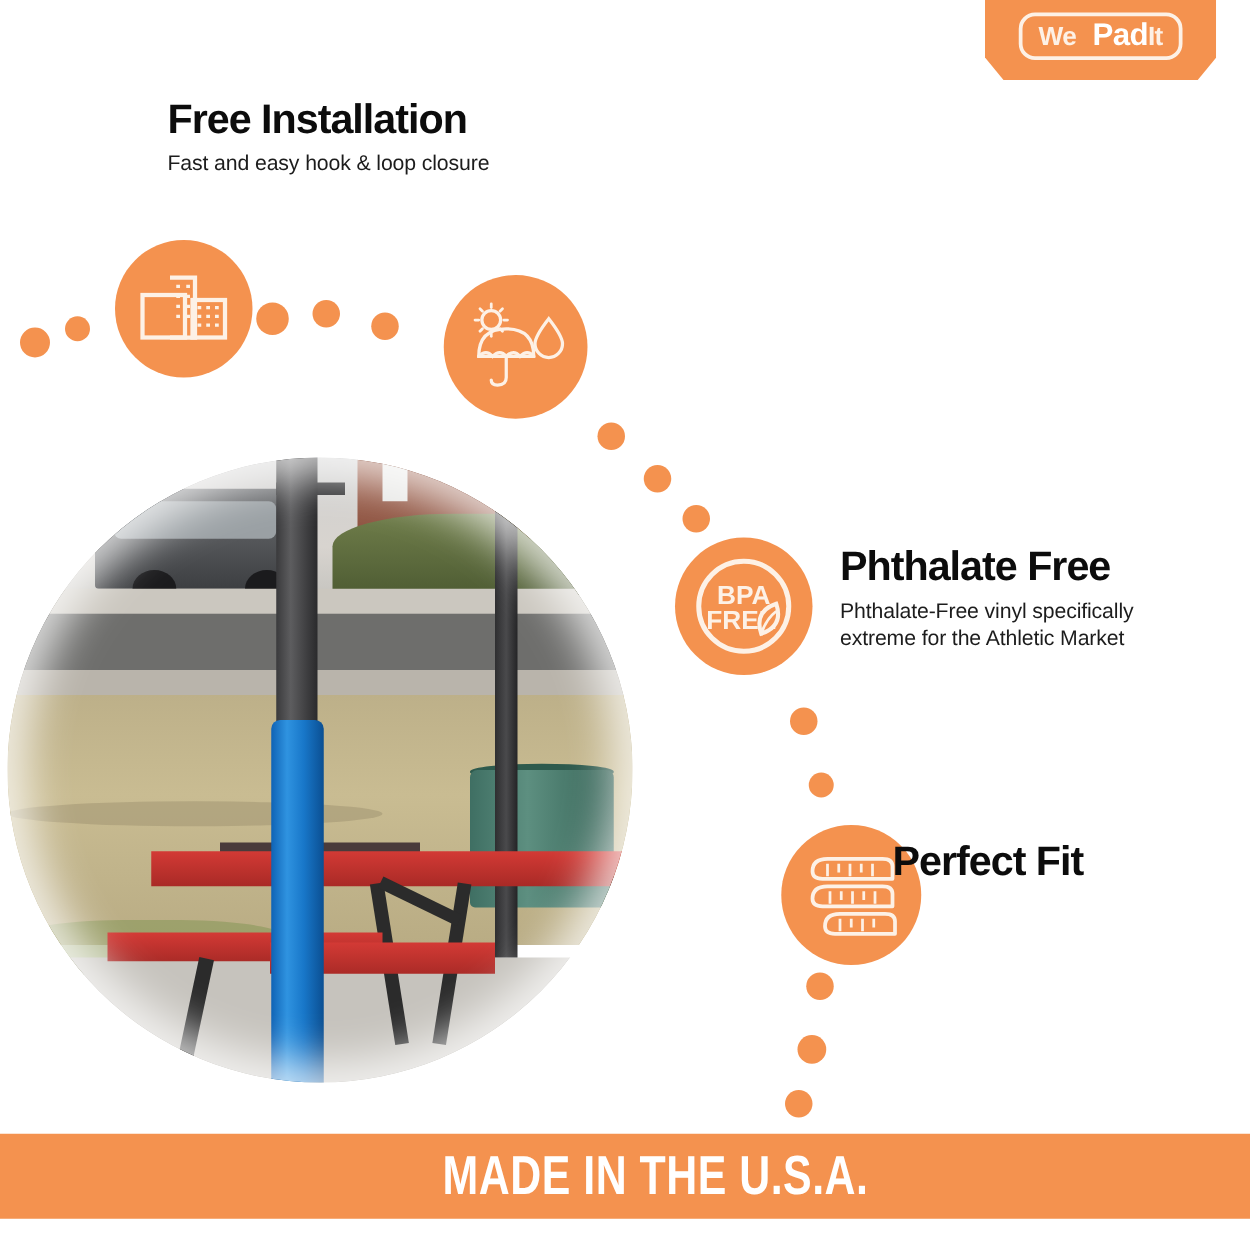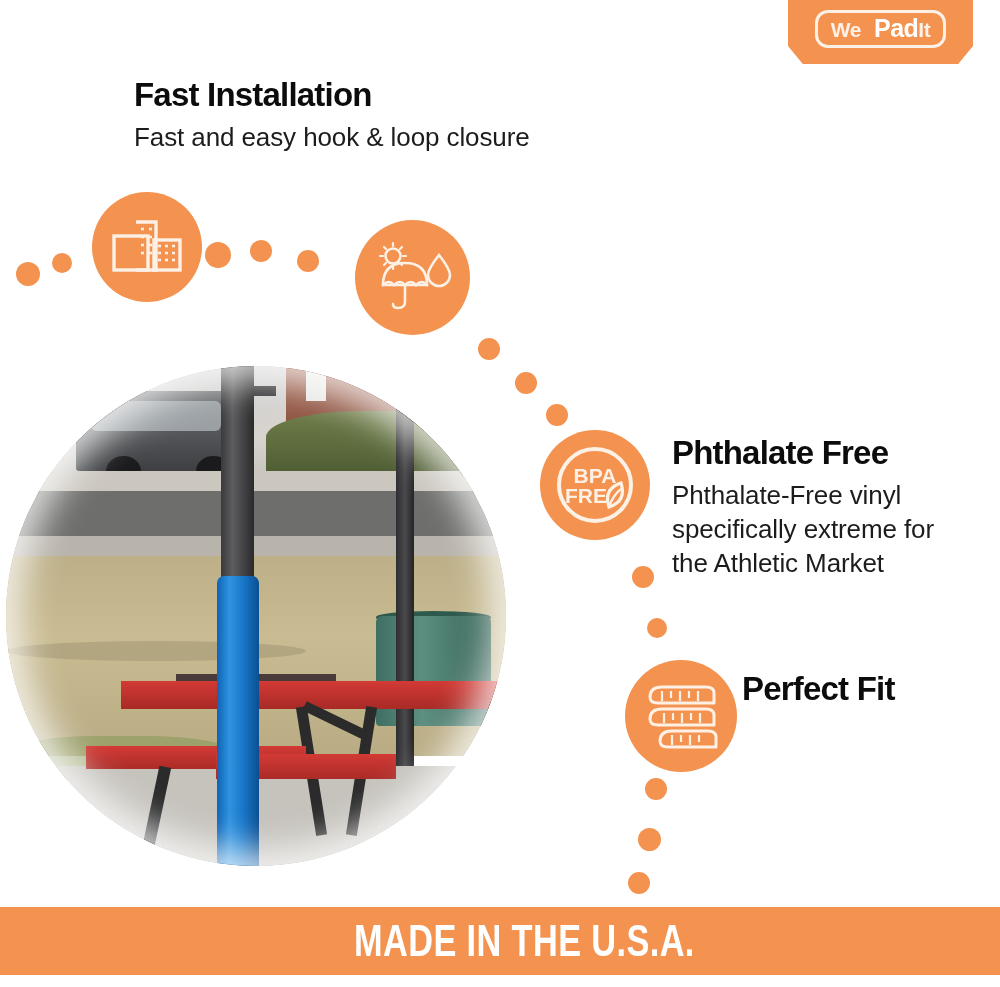--- a/index.html
+++ b/index.html
@@ -32,28 +32,28 @@
   .logo-we   { color:#FDF1E6; font-size:21px; font-weight:bold; letter-spacing:-0.5px;}
   .logo-pad  { color:#ffffff; font-size:25px; font-weight:bold; letter-spacing:-0.5px; margin-left:13px;}
   .logo-it   { color:#FDF1E6; font-size:21px; font-weight:bold; letter-spacing:-0.5px;}
 
   
   .feature-title {
     font-size:33px; font-weight:bold; color:#0c0c0c;
     letter-spacing:-0.8px; line-height:1.05;
   }
   .feature-body {
-    font-size:26px; color:#1c1c1c; line-height:1.32;
+    font-size:17px; color:#1c1c1c; line-height:1.32;
     letter-spacing:-0.1px; margin-top:7px;
   }
 
   #block-easy { position:absolute; left:134px; top:78px; width:430px; }
   #block-weather { position:absolute; left:484px; top:212px; width:430px; }
   #block-bpa { position:absolute; left:672px; top:436px; width:300px; }
-  #block-fit { position:absolute; left:742px; top:672px; width:240px; }
+  #block-fit { position:absolute; left:714px; top:672px; width:240px; }
 
   
   .icon-circle {
     position:absolute; border-radius:50%;
     background:#F4924F;
     display:flex; align-items:center; justify-content:center;
   }
   #icon-install { left:92px;  top:192px; width:110px; height:110px; }
   #icon-weather { left:355px; top:220px; width:115px; height:115px; }
   #icon-bpa     { left:540px; top:430px; width:110px; height:110px; }
@@ -233,21 +233,21 @@
       <line x1="62" y1="38" x2="62" y2="48"></line>
       <line x1="34" y1="60" x2="34" y2="70"></line>
         <line x1="43" y1="60" x2="43" y2="67"></line>
       <line x1="52" y1="60" x2="52" y2="70"></line>
         <line x1="61" y1="60" x2="61" y2="67"></line>
     </g>
   </svg>
 </div>
 
 <div id="block-easy">
-  <div class="feature-title">Fast Installation</div>
+  <div class="feature-title">Free Installation</div>
   <div class="feature-body">Fast and easy hook &amp; loop closure</div>
 </div>
 
 <div id="block-weather">
 </div>
 
 <div id="block-bpa">
   <div class="feature-title">Phthalate Free</div>
   <div class="feature-body">Phthalate-Free vinyl specifically extreme for the Athletic Market</div>
 </div>

